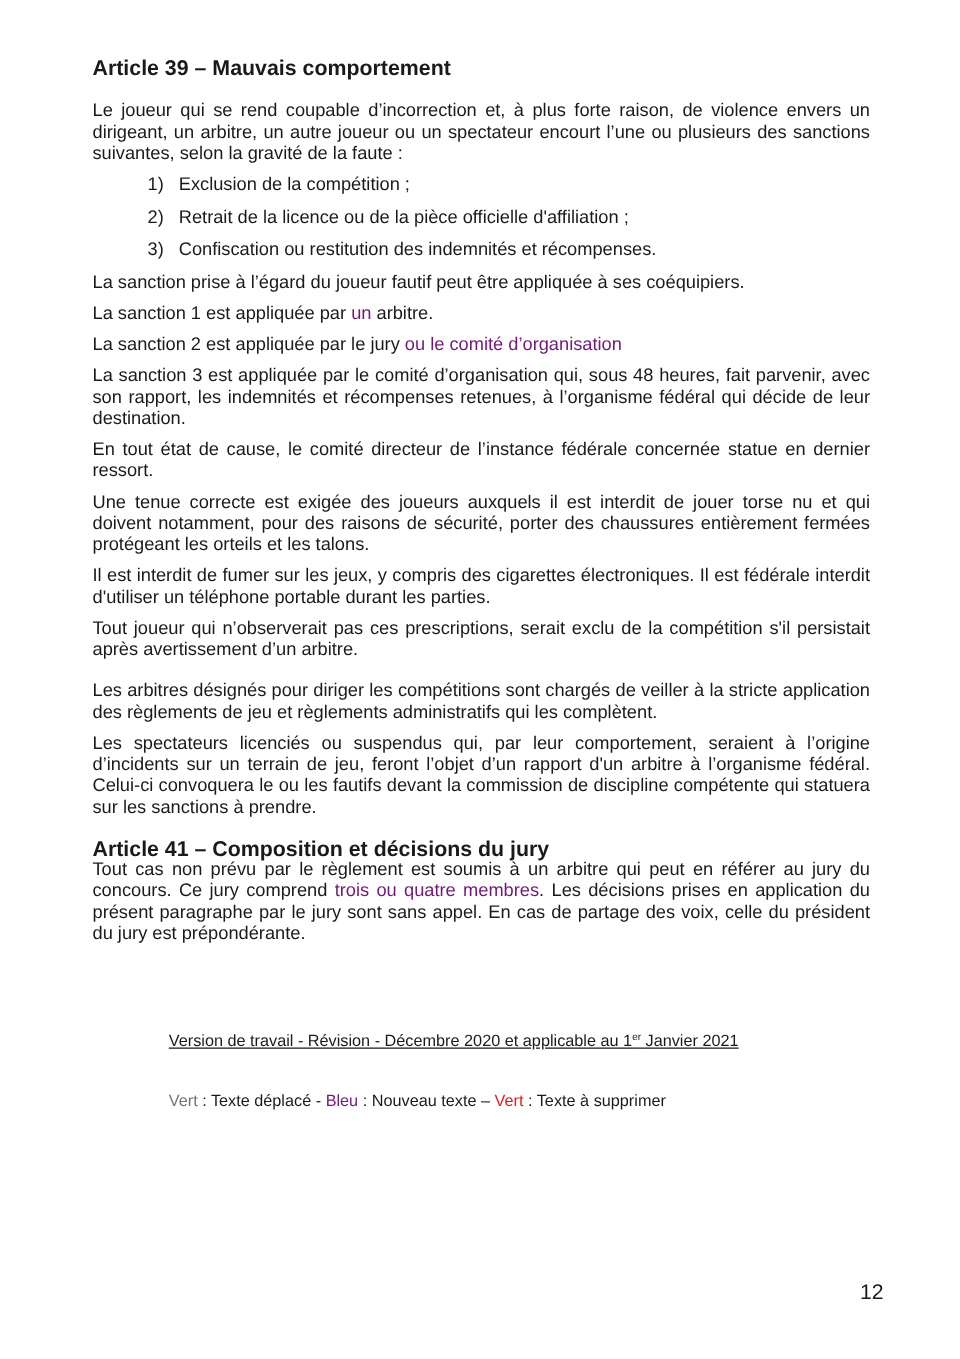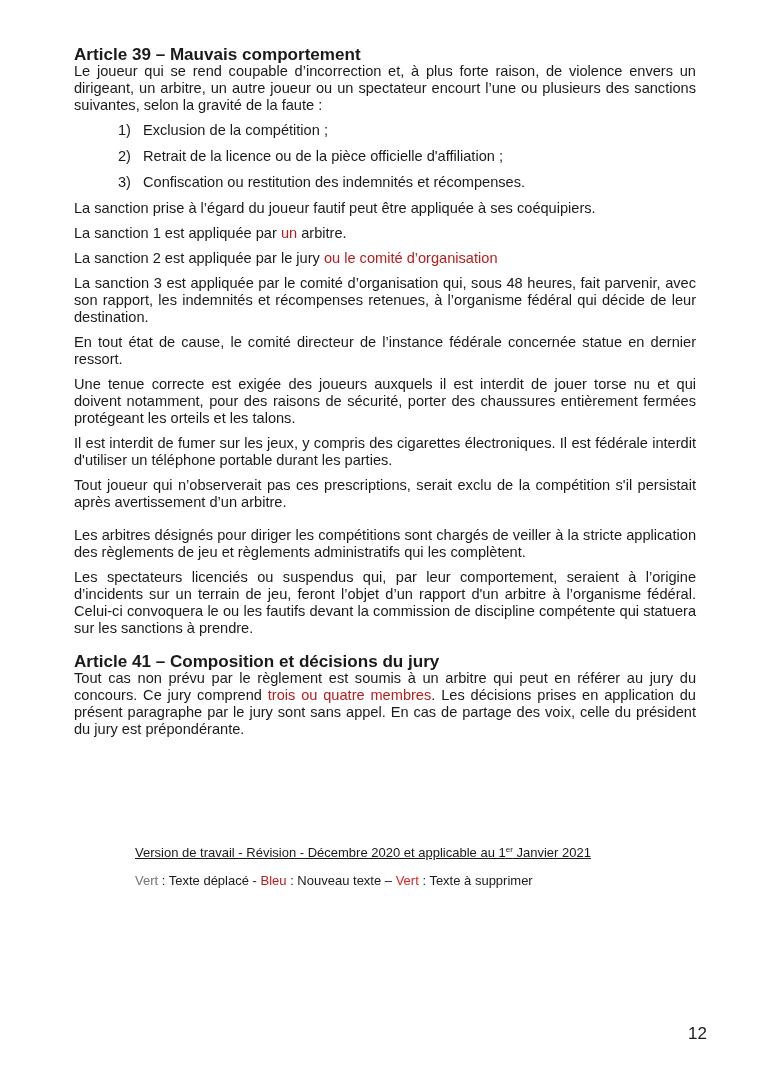--- a/index.html
+++ b/index.html
@@ -4,30 +4,30 @@
 <style>
   html, body { margin: 0; padding: 0; background: #ffffff; }
   body {
     width: 768px; height: 1087px; position: relative; overflow: hidden;
     font-family: "Liberation Sans", sans-serif; color: #1a1a1a;
     font-size: 14.6px; line-height: 17px;
   }
   .page { position: absolute; left: 74px; top: 46px; width: 622px; }
   .art-title { font-weight: bold; margin: 0; }
   p { margin: 0 0 8px 0; text-align: justify; }
-  p.first { margin-top: 0; }
+  p.first { margin-top: 18px; }
   ol.sanctions { list-style: none; margin: 4px 0 8px 0; padding: 0 0 0 44px; }
   ol.sanctions li { margin: 0 0 9px 0; display: flex; }
   ol.sanctions li .num { width: 25px; flex: none; }
-  .blue { color: #b91c1c; }
+  .blue { color: #701a75; }
   .green { color: #737373; }
   .red { color: #dd2222; }
   .gap { height: 8px; }
   .footer-version {
-    position: absolute; left: 135px; top: 844px; font-size: 13px;
+    position: absolute; left: 135px; top: 824px; font-size: 13px;
     text-decoration: underline; color: #1a1a1a;
   }
   .footer-version sup { font-size: 8px; line-height: 0; }
   .legend { position: absolute; left: 135px; top: 872px; font-size: 13px; }
   .page-number { position: absolute; left: 688px; top: 1025px; font-size: 17px; }
 </style>
 </head>
 <body>
 
 <div class="page">

